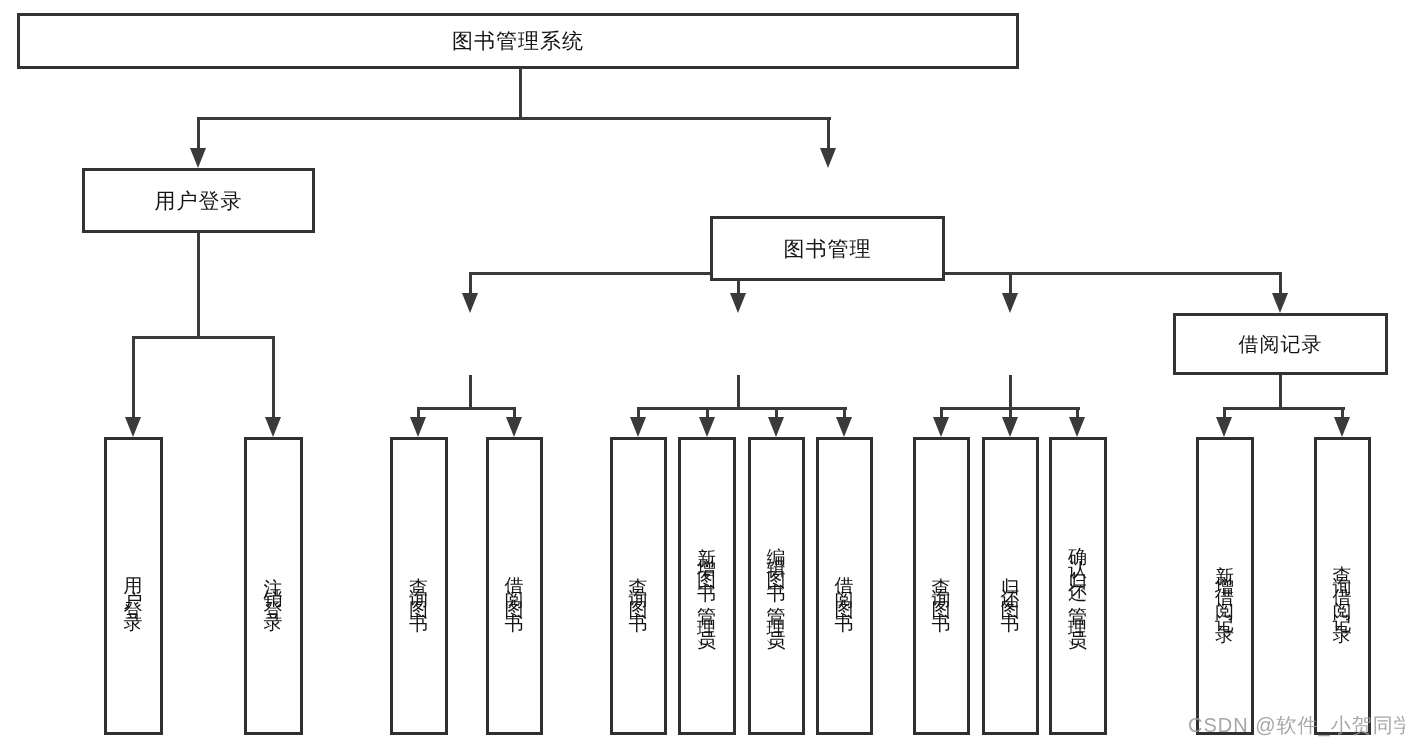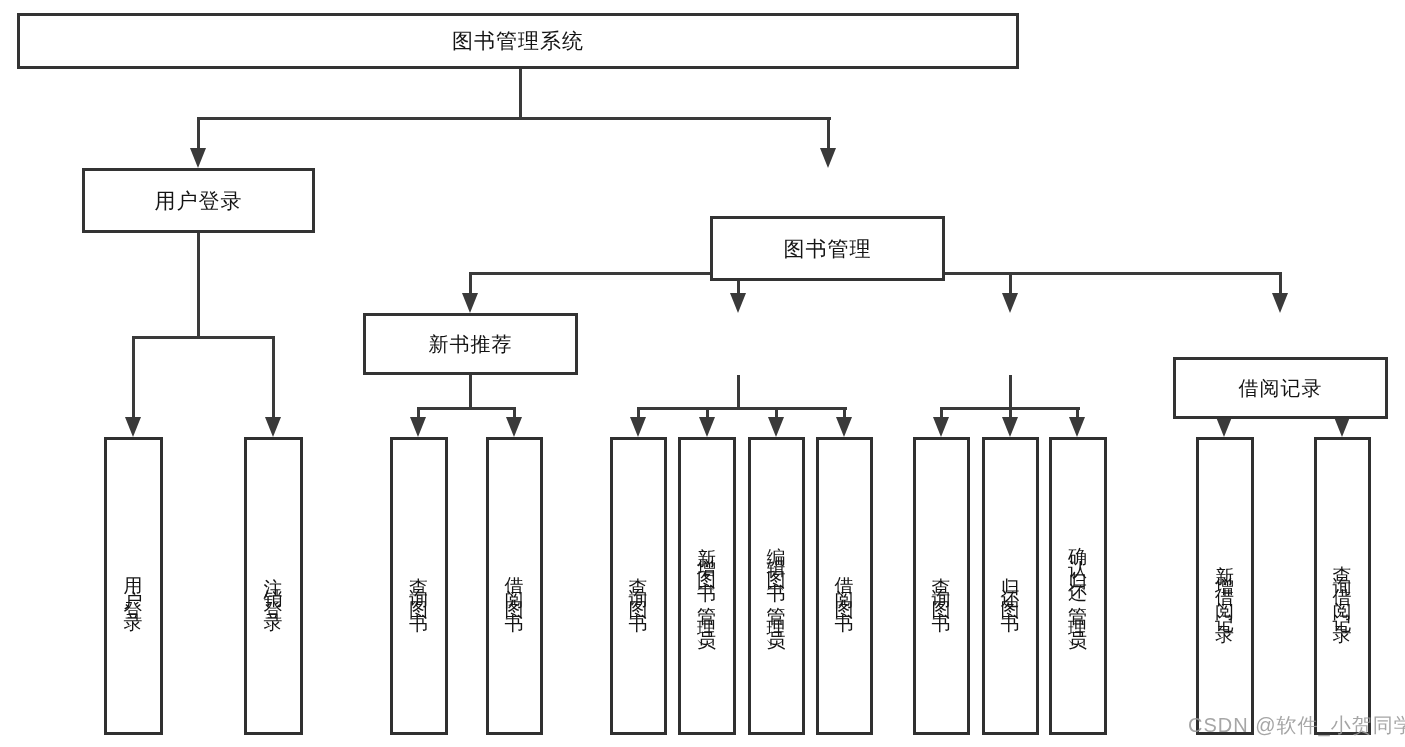--- a/index.html
+++ b/index.html
@@ -61,22 +61,21 @@
   <div class="hl" style="left:469px; top:272px; width:813px;"></div>
   <div class="vl" style="left:469px; top:272px; height:24px;"></div>
   <div class="tri" style="left:462px; top:293px;"></div>
   <div class="vl" style="left:737px; top:272px; height:24px;"></div>
   <div class="tri" style="left:730px; top:293px;"></div>
   <div class="vl" style="left:1009px; top:272px; height:24px;"></div>
   <div class="tri" style="left:1002px; top:293px;"></div>
   <div class="vl" style="left:1279px; top:272px; height:24px;"></div>
   <div class="tri" style="left:1272px; top:293px;"></div>
 
-  <div class="box" style="left:363px;  top:313px; width:215px; height:62px; font-size:20px;">新书推荐</div>
-  <div class="box" style="left:1173px; top:313px; width:215px; height:62px; font-size:20px;margin-top:44px;">借阅记录</div>
+  <div class="box" style="left:1173px; top:313px; width:215px; height:62px; font-size:20px;">借阅记录</div>
 
   <div class="vl" style="left:469px; top:375px; height:35px;"></div>
   <div class="hl" style="left:417px; top:407px; width:99px;"></div>
   <div class="vl" style="left:417px; top:407px; height:13px;"></div>
   <div class="tri" style="left:410px; top:417px;"></div>
   <div class="vl" style="left:513px; top:407px; height:13px;"></div>
   <div class="tri" style="left:506px; top:417px;"></div>
 
   <div class="vl" style="left:737px; top:375px; height:35px;"></div>
   <div class="hl" style="left:637px; top:407px; width:210px;"></div>

